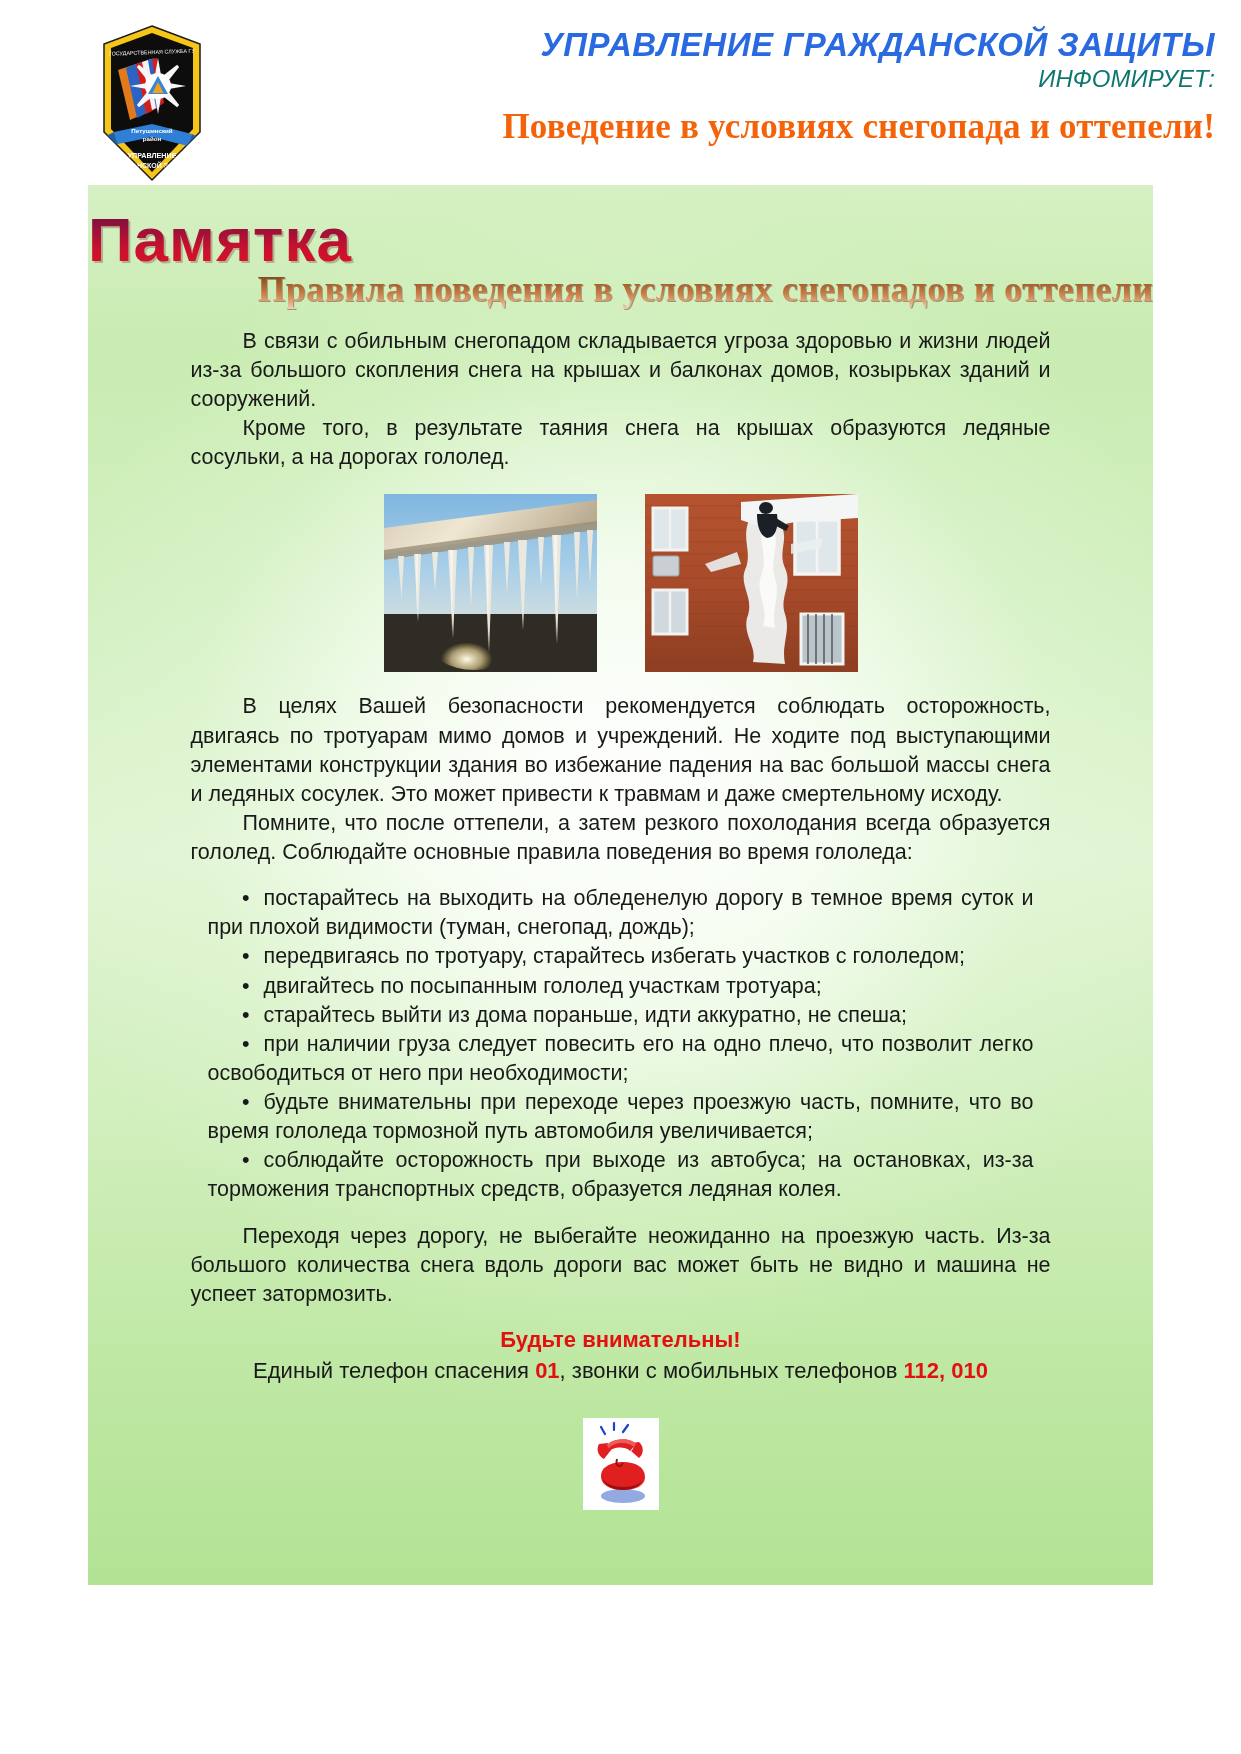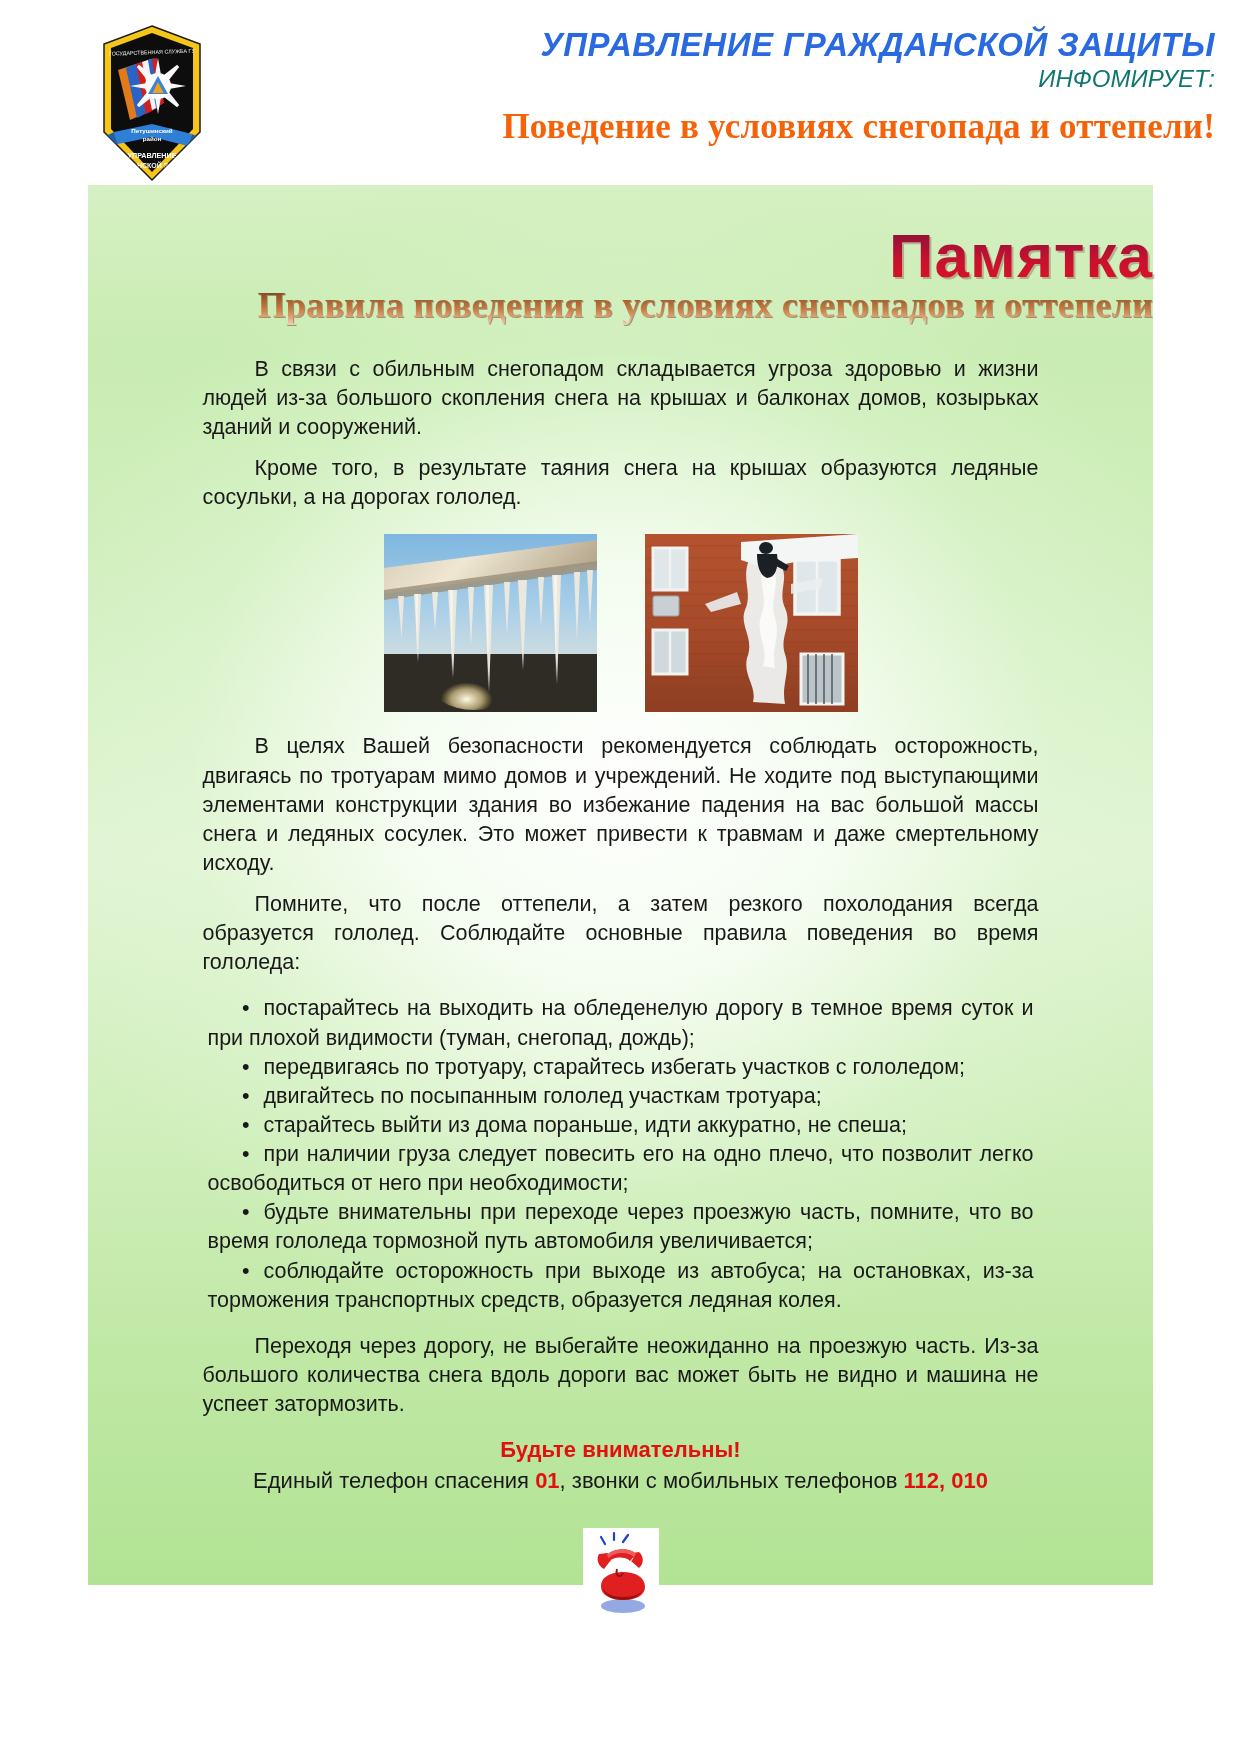--- a/index.html
+++ b/index.html
@@ -73,22 +73,22 @@
     top: 185px;
     width: 1065px;
     height: 1400px;
     background:
       radial-gradient(ellipse 78% 58% at 50% 42%, rgba(255,255,255,0.97) 0%, rgba(250,255,248,0.82) 26%, rgba(226,247,214,0.35) 52%, rgba(198,238,176,0.05) 72%, rgba(190,234,165,0) 85%),
       linear-gradient(180deg, #d6f0c3 0%, #c9ecb2 12%, #d4f0c2 30%, #e2f5d5 48%, #d2efbe 66%, #bfe8a4 84%, #b2e394 100%);
   }
 
   
   .memo-title {
-    text-align: right;
-    padding-top: 40px;
+    text-align: left;
+    padding-top: 24px;
     font-family: "Liberation Sans", sans-serif;
     font-weight: bold;
     font-size: 62px;
     line-height: 1;
     letter-spacing: 1px;
     background: linear-gradient(180deg, #2e1150 0%, #5b1340 22%, #94103a 48%, #c5112f 72%, #e01226 100%);
     -webkit-background-clip: text;
     background-clip: text;
     color: transparent;
     -webkit-text-fill-color: transparent;
@@ -112,21 +112,21 @@
     white-space: nowrap;
   }
 
   
   .body-wrap {
     margin: 0 auto;
     width: 860px;
     padding-top: 18px;
   }
   p.para {
-    margin: 12px;
+    margin: 0;
     font-family: "Liberation Sans", sans-serif;
     font-size: 21.5px;
     line-height: 1.355;
     color: #191919;
     text-align: justify;
     text-indent: 52px;
     hyphens: none;
   }
 
   .photos {

